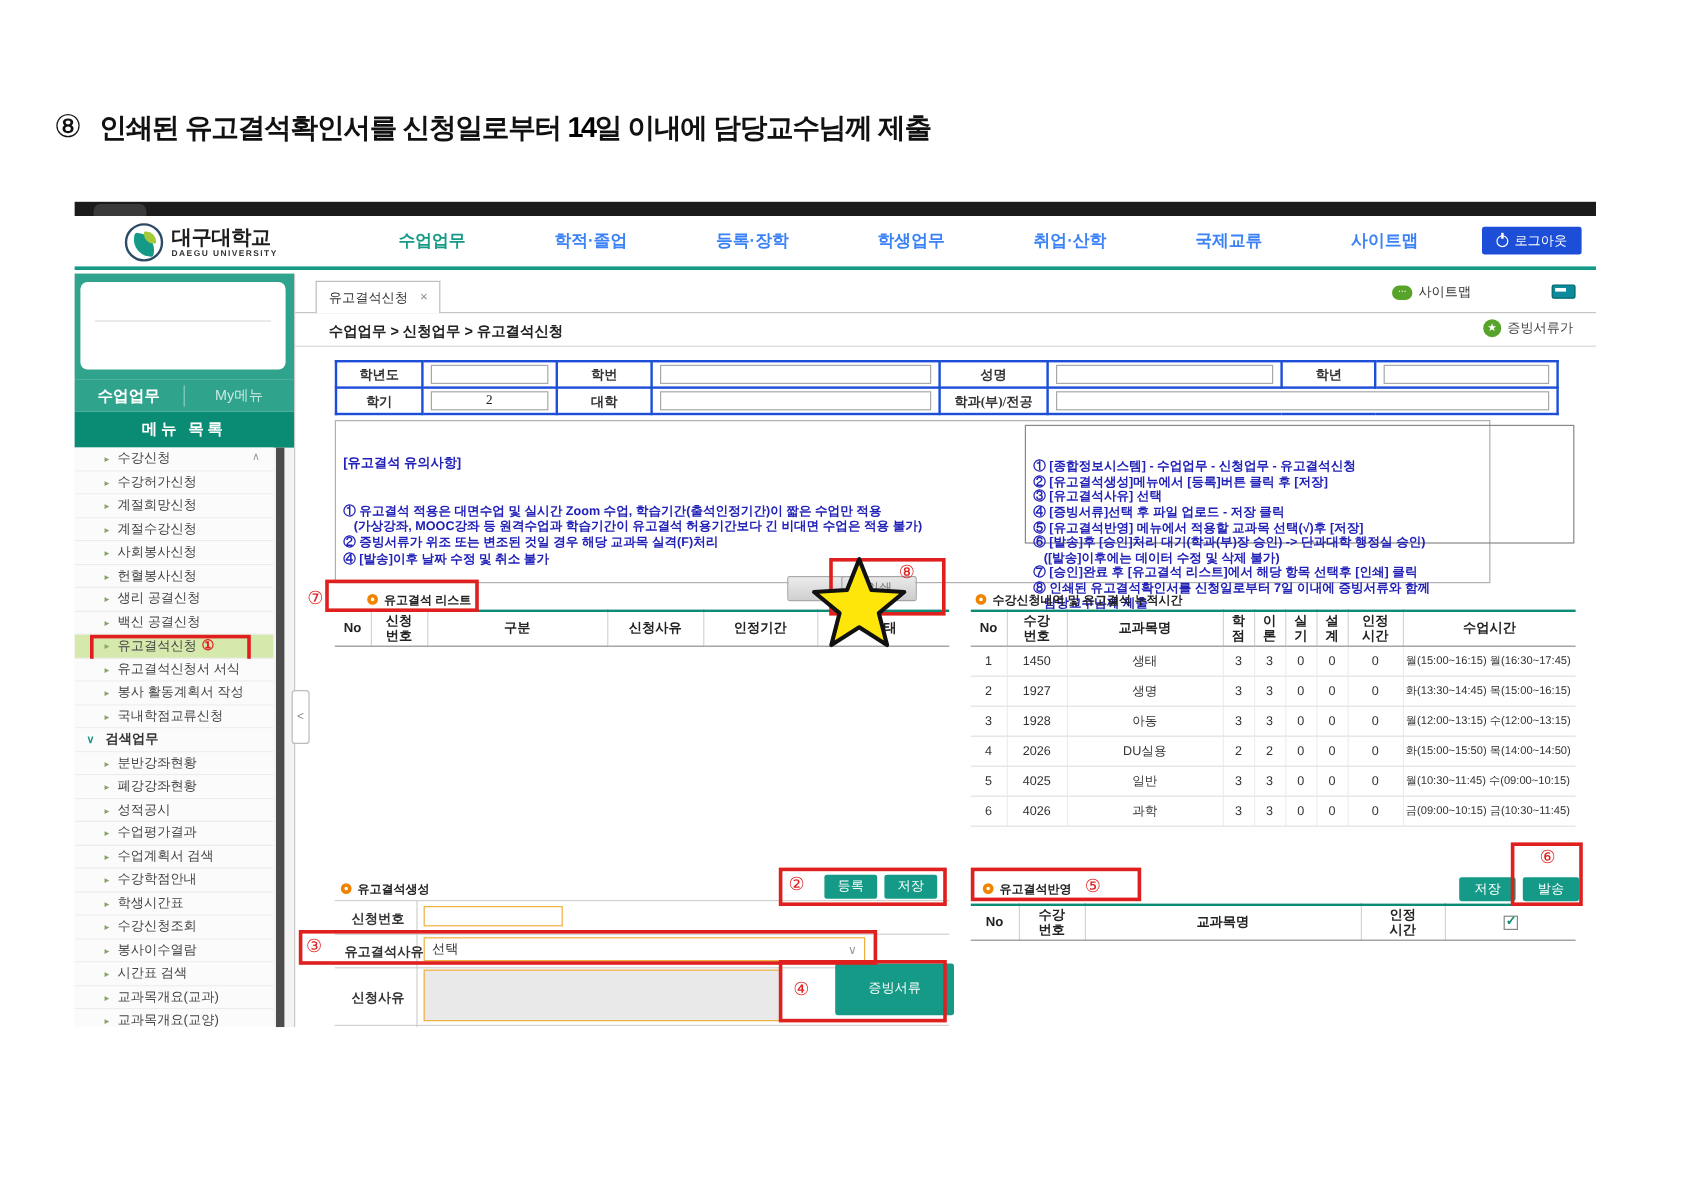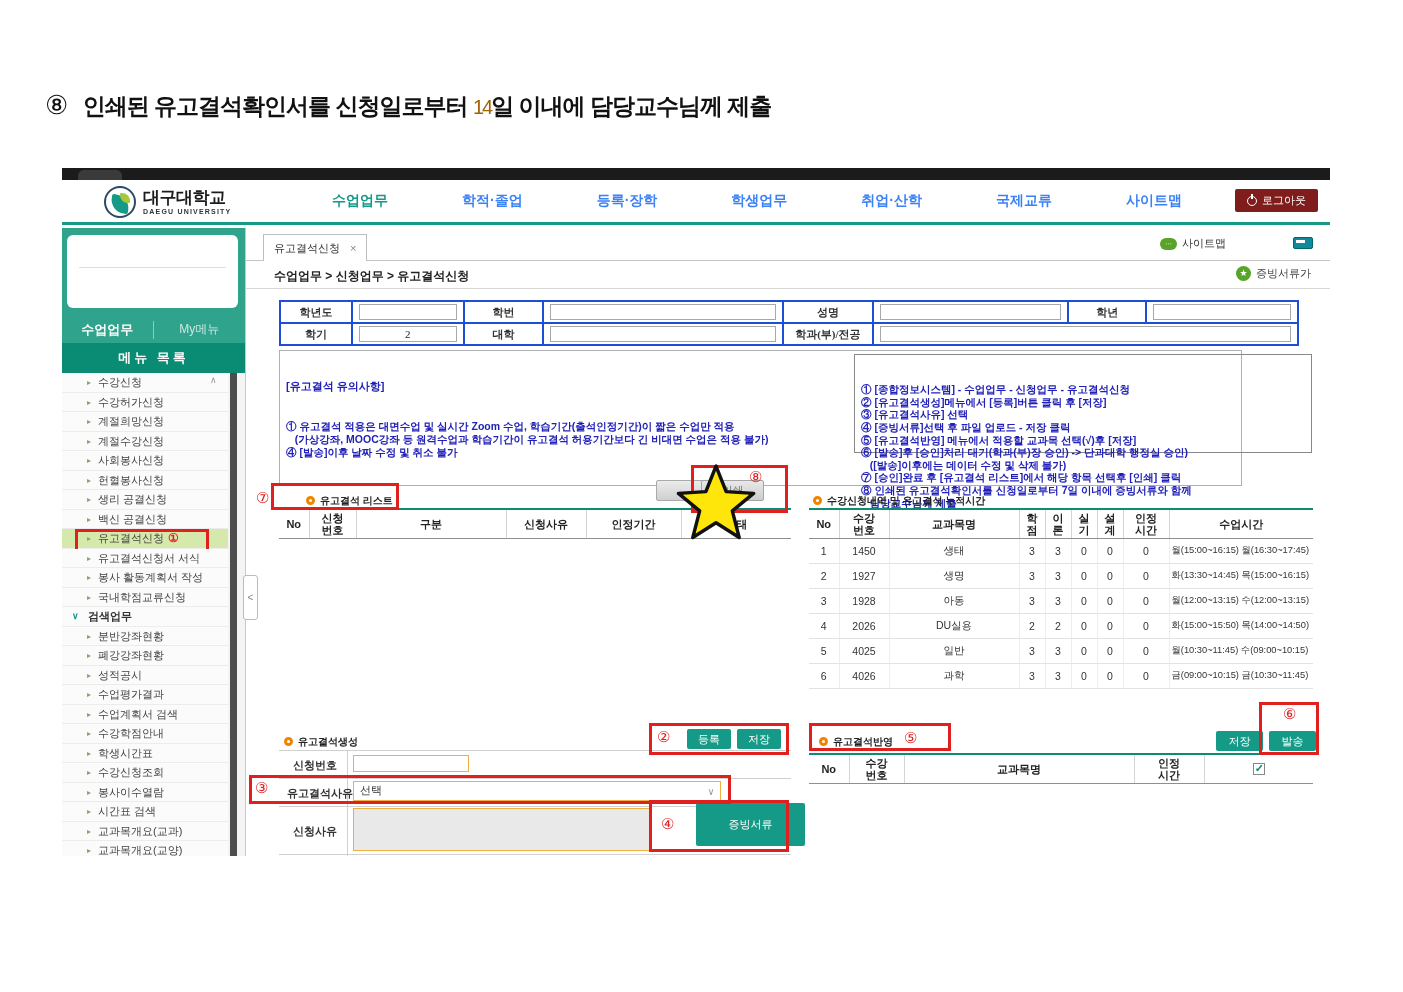--- a/index.html
+++ b/index.html
@@ -1,40 +1,40 @@
 <!DOCTYPE html>
 <html><head>
 <meta charset="utf-8">
 <style>
   * { margin:0; padding:0; box-sizing:border-box; }
   html,body { width:1403px; height:992px; background:#fff; font-family:"Liberation Sans", sans-serif; overflow:hidden; }
 
   
   .anno { position:absolute; left:45px; top:90px; font-weight:bold; color:#111; font-size:23px; letter-spacing:-1px; white-space:nowrap; }
   .anno .badge8 { font-size:26px; font-weight:normal; margin-right:10px; }
-  .anno .hl { color:#a16207; font-size:20px; font-weight:normal; letter-spacing:-2px; }
+  .anno .hl { color:#000000; font-size:24px; font-weight:bold; letter-spacing:-2px; }
 
   
   .window { position:absolute; left:62px; top:168px; width:1268px; height:688px; background:#fff; overflow:hidden; }
   .topbar { position:absolute; left:0; top:0; width:1268px; height:12px; background:#1b1b1b; }
   .topbar .notch { position:absolute; left:16px; top:2px; width:44px; height:10px; background:#3a3a3a; border-radius:6px 6px 0 0; }
 
   .hdr { position:absolute; left:0; top:12px; width:1268px; height:45px; background:#fff; border-bottom:3px solid #149a86; }
   .logo { position:absolute; left:42px; top:6px; display:flex; align-items:center; }
   .seal { width:32px; height:32px; border-radius:50%; border:2px solid #2c4a66; position:relative; overflow:hidden; background:#fff; }
   .seal .swash { position:absolute; left:5px; top:7px; width:18px; height:18px; background:#149a86; border-radius:2px 14px 2px 14px; transform:rotate(8deg); }
   .seal .leaf { position:absolute; left:14px; top:5px; width:10px; height:10px; background:#a6c93a; border-radius:1px 8px 1px 8px; }
   .logo-txt { margin-left:7px; line-height:1; }
   .logo-kr { font-size:17px; font-weight:bold; color:#1c1c1c; letter-spacing:-0.5px; }
   .logo-en { font-size:7px; font-weight:bold; color:#333; letter-spacing:1.2px; margin-top:2px; }
 
   .nav { position:absolute; left:245px; top:0; width:900px; height:42px; display:flex; align-items:center; justify-content:space-between; padding:0 25px; }
   .nav-item { font-size:14px; font-weight:bold; color:#3b82f6; cursor:pointer; }
   .nav-item.active { color:#149a86; }
-  .logout { position:absolute; right:12px; top:9px; height:23px; background:#7f1d1d; color:#fff; font-size:11px; display:flex; align-items:center; gap:5px; padding:0 12px; border-radius:2px; cursor:pointer; }
+  .logout { position:absolute; right:12px; top:9px; height:23px; background:#1d4ed8; color:#fff; font-size:11px; display:flex; align-items:center; gap:5px; padding:0 12px; border-radius:2px; cursor:pointer; }
   .pwr { width:10px; height:10px; border:1.5px solid #fff; border-radius:50%; position:relative; }
   .pwr::after { content:""; position:absolute; left:3px; top:-3px; width:1.5px; height:5px; background:#fff; }
 
   
   .sidebar { position:absolute; left:0; top:60px; width:183px; height:628px; background:#f4f4f4; }
   .side-top { position:absolute; left:0; top:0; width:183px; height:88px; background:#30a38c; }
   .login-box { position:absolute; left:5px; top:7px; width:171px; height:73px; background:#fff; border-radius:6px; }
   .login-box .divline { position:absolute; left:12px; right:12px; top:32px; height:1px; background:#ddd; }
   .side-tabs { position:absolute; left:0; top:88px; width:183px; height:27px; background:#30a38c; display:flex; align-items:center; }
   .side-tab-l { width:50%; text-align:center; color:#fff; font-weight:bold; font-size:13px; border-right:1px solid rgba(255,255,255,.45); cursor:pointer; }
@@ -109,28 +109,28 @@
   .rnum2 { position:absolute; left:411px; top:500px; z-index:55; }
   .btn { background:#149a86; color:#fff; font-size:11px; border:none; border-radius:2px; text-align:center; cursor:pointer; display:inline-block; }
   .btn-reg { position:absolute; left:441px; top:501px; width:44px; height:20px; line-height:20px; }
   .btn-sav { position:absolute; left:491px; top:501px; width:44px; height:20px; line-height:20px; }
 
   .createform { position:absolute; left:33px; top:522px; width:512px; height:106px; }
   .cf-line { position:absolute; left:0; width:512px; height:1px; background:#d0d0d0; }
   .cf-vline { position:absolute; left:68px; top:0; width:1px; height:106px; background:#d0d0d0; }
   .cf-lbl { position:absolute; font-size:11px; font-weight:bold; color:#333; }
   .cf-input { position:absolute; border:1px solid #f0b040; background:#fff; }
-  .cf-select { position:absolute; left:74px; top:31px; width:368px; height:20px; border:1px solid #f0b040; background:#fff; font-size:11px; color:#333; line-height:18px; padding-left:6px; cursor:pointer;font-family:Liberation Mono, monospace; }
+  .cf-select { position:absolute; left:74px; top:31px; width:368px; height:20px; border:1px solid #f0b040; background:#fff; font-size:11px; color:#333; line-height:18px; padding-left:6px; cursor:pointer; }
   .cf-select .chev { position:absolute; right:6px; top:2px; color:#999; font-size:10px; }
   .cf-ta { position:absolute; left:74px; top:58px; width:298px; height:43px; border:1px solid #f0b040; background:#e9e9e9; }
   .box3 { left:3px; top:547px; width:482px; height:29px; }
   .rnum3 { position:absolute; left:9px; top:551px; z-index:55; }
   .box4 { left:403px; top:572px; width:140px; height:52px; }
   .rnum4 { position:absolute; left:415px; top:587px; z-index:55; }
-  .btn-att { position:absolute; left:450px; top:575px; width:109px; height:43px; line-height:43px; font-size:11px; }
+  .btn-att { position:absolute; left:450px; top:575px; width:99px; height:43px; line-height:43px; font-size:11px; }
 
   
   .apply-title { position:absolute; left:573px; top:503px; }
   .rnum5 { position:absolute; left:658px; top:501px; z-index:55; }
   .box5 { left:563px; top:495px; width:142px; height:28px; }
   .btn-sav2 { position:absolute; left:970px; top:503px; width:47px; height:20px; line-height:20px; }
   .btn-send { position:absolute; left:1023px; top:503px; width:47px; height:20px; line-height:20px; }
   .rnum6 { position:absolute; left:1037px; top:477px; z-index:55; }
   .box6 { left:1013px; top:474px; width:60px; height:53px; }
   .applytable { position:absolute; left:563px; top:525px; width:504px; border-top:2px solid #0d8b75; }
@@ -283,21 +283,21 @@
         <td colspan="3">
               <span class="ibox"></span>
             </td>
       </tr>
     </tbody>
       </table>
 
     <div class="noticebox">
       <div class="notice-left">
         <div class="notice-title">[유고결석 유의사항]</div>
-        <div><div>① 유고결석 적용은 대면수업 및 실시간 Zoom 수업, 학습기간(출석인정기간)이 짧은 수업만 적용</div><div>   (가상강좌, MOOC강좌 등 원격수업과 학습기간이 유고결석 허용기간보다 긴 비대면 수업은 적용 불가)</div><div>④ [발송]이후 날짜 수정 및 취소 불가</div></div>
+        <div><div>① 유고결석 적용은 대면수업 및 실시간 Zoom 수업, 학습기간(출석인정기간)이 짧은 수업만 적용</div><div>   (가상강좌, MOOC강좌 등 원격수업과 학습기간이 유고결석 허용기간보다 긴 비대면 수업은 적용 불가)</div><div>② 증빙서류가 위조 또는 변조된 것일 경우 해당 교과목 실격(F)처리</div><div>④ [발송]이후 날짜 수정 및 취소 불가</div></div>
       </div>
       <div class="notice-right">
         <div><div>① [종합정보시스템] - 수업업무 - 신청업무 - 유고결석신청</div><div>② [유고결석생성]메뉴에서 [등록]버튼 클릭 후 [저장]</div><div>③ [유고결석사유] 선택</div><div>④ [증빙서류]선택 후 파일 업로드 - 저장 클릭</div><div>⑤ [유고결석반영] 메뉴에서 적용할 교과목 선택(√)후 [저장]</div><div>⑥ [발송]후 [승인]처리 대기(학과(부)장 승인) -&gt; 단과대학 행정실 승인)</div><div>   ([발송]이후에는 데이터 수정 및 삭제 불가)</div><div>⑦ [승인]완료 후 [유고결석 리스트]에서 해당 항목 선택후 [인쇄] 클릭</div><div>⑧ 인쇄된 유고결석확인서를 신청일로부터 7일 이내에 증빙서류와 함께</div><div>   담당교수님께 제출</div></div>
       </div>
     </div>
 
     <span class="rnum rnum7">⑦</span>
     <div class="list-title">
       <span class="bullet"></span><span class="sec-title">유고결석 리스트</span>
     </div>

